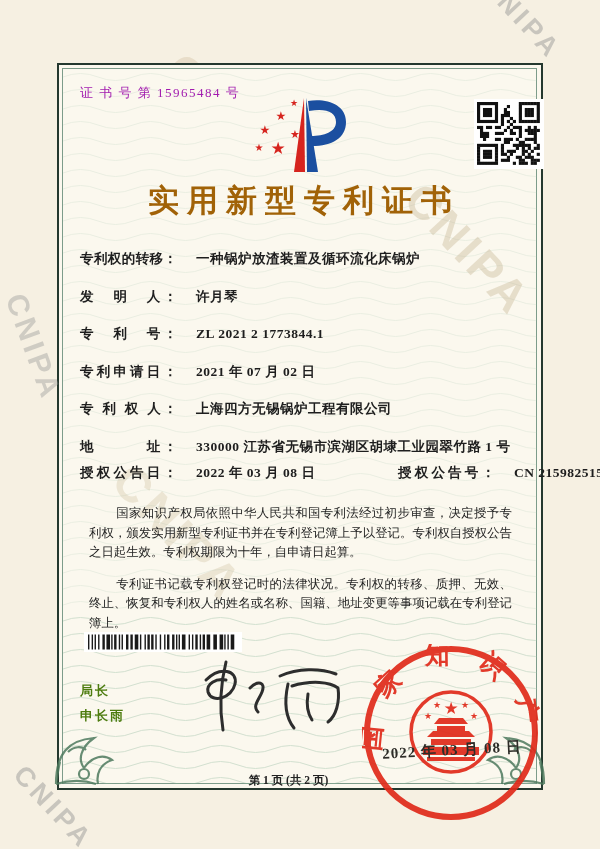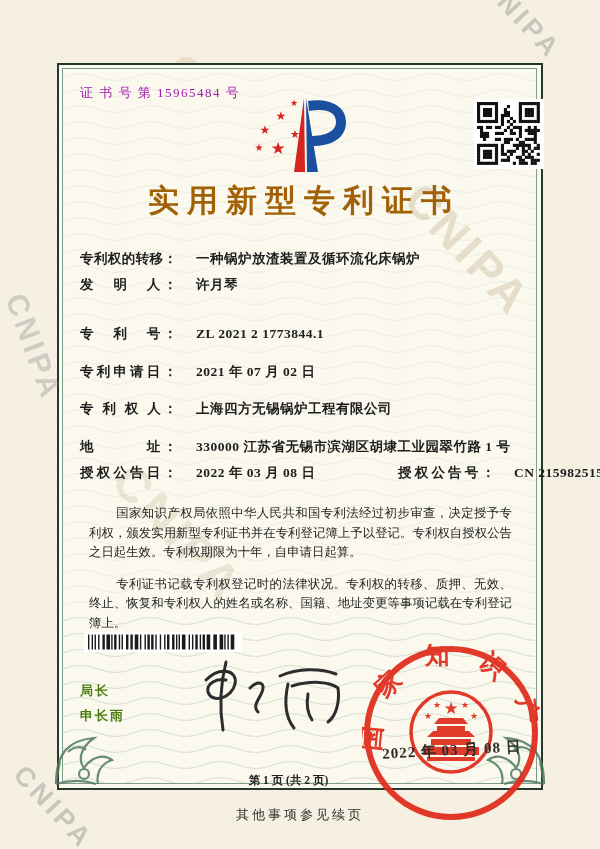--- a/index.html
+++ b/index.html
@@ -330,21 +330,21 @@
         <rect x="17.919999999999998" y="56.74666666666666" width="3.1366666666666663" height="3.1366666666666663" fill="#111"></rect>
         <rect x="17.919999999999998" y="59.73333333333333" width="3.1366666666666663" height="3.1366666666666663" fill="#111"></rect>
       </svg>
   </div>
 
   <div class="title">实用新型专利证书</div>
 
   <div class="frow" style="top:250px">
     <span class="flabel">专利权的转移：</span><span class="fvalue">一种锅炉放渣装置及循环流化床锅炉</span>
   </div>
-  <div class="frow" style="top:276px">
+  <div class="frow" style="top:288px">
     <span class="flabel">发　明　人：</span><span class="fvalue">许月琴</span>
   </div>
   <div class="frow" style="top:325px">
     <span class="flabel">专　利　号：</span><span class="fvalue">ZL 2021 2 1773844.1</span>
   </div>
   <div class="frow" style="top:363px">
     <span class="flabel">专利申请日：</span><span class="fvalue">2021 年 07 月 02 日</span>
   </div>
   <div class="frow" style="top:400px">
     <span class="flabel">专 利 权 人：</span><span class="fvalue">上海四方无锡锅炉工程有限公司</span>
@@ -463,15 +463,14 @@
       <rect x="-20" y="7" width="40" height="6"></rect>
       <rect x="-28" y="15" width="56" height="8"></rect>
       <rect x="-24" y="25" width="48" height="4"></rect>
     </g>
   </svg>
 
   <div class="seal-date">2022 年 03 月 08 日</div>
 
   <div class="page-info">第 1 页 (共 2 页)</div>
 
-  <div class="cont-note">其他事项参见续页</div>
 
 </div>
 
 </body></html>

